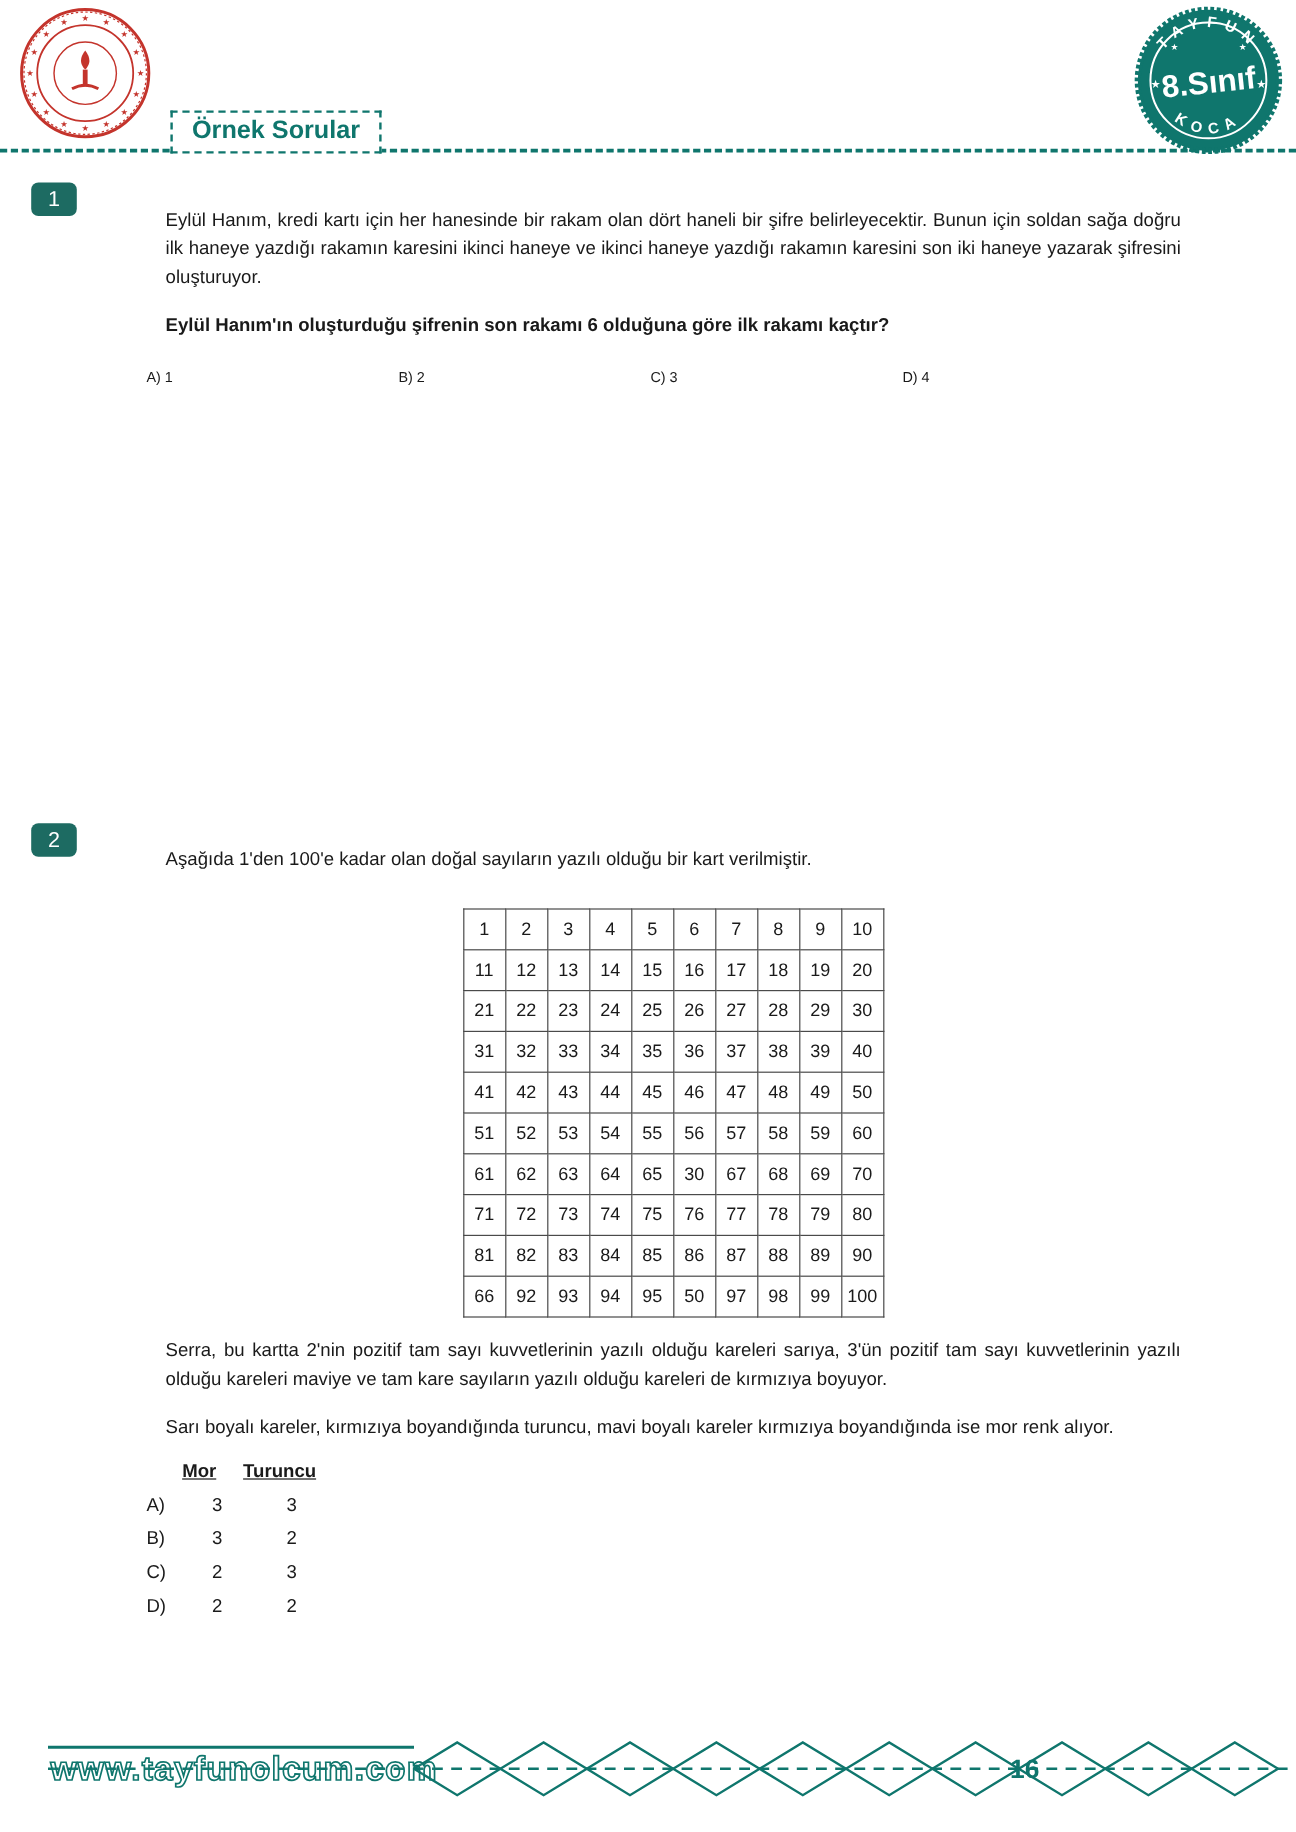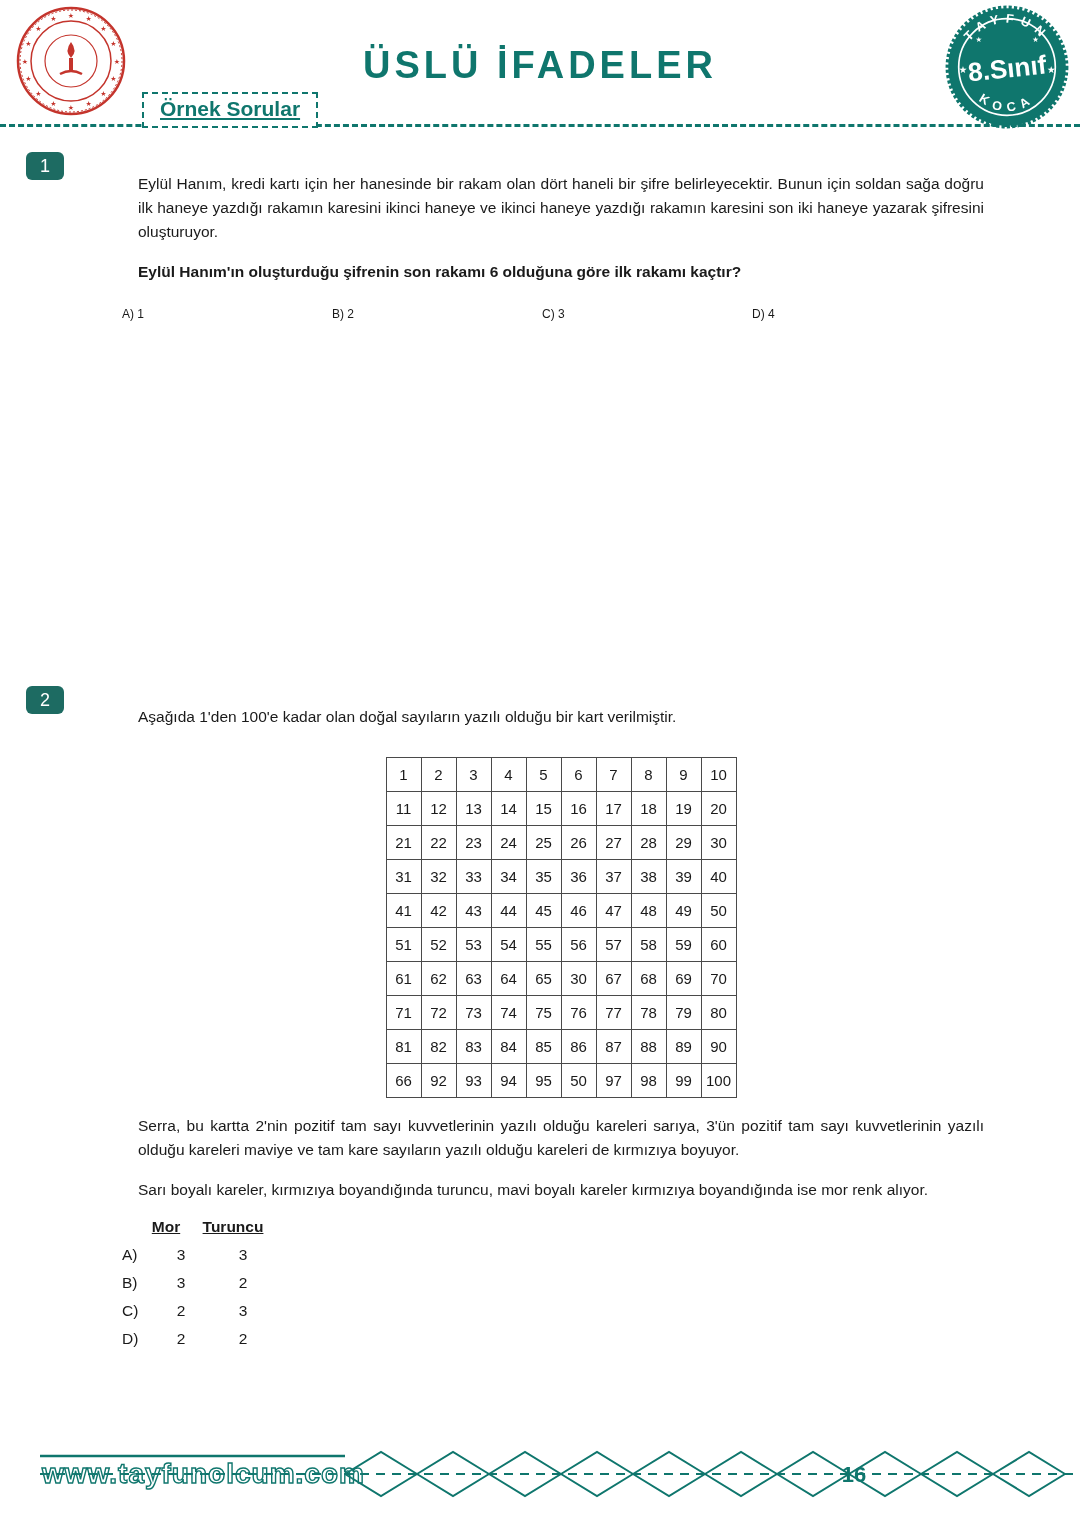--- a/index.html
+++ b/index.html
@@ -4,21 +4,21 @@
 <style>
   html,body{margin:0;padding:0;background:#e8e8e8;}
   .page{position:relative;width:1080px;height:1527px;background:#ffffff;margin:0 auto;
         font-family:"Liberation Sans",sans-serif;color:#1a1a1a;overflow:hidden;}
 
   
   .header-dash{position:absolute;top:124px;left:0;width:100%;border-top:3px dashed #0f766d;}
   .meb{position:absolute;top:6px;left:16px;width:110px;height:110px;z-index:2;}
   .ornek{position:absolute;top:92px;left:142px;z-index:3;background:#fff;
          border:2px dashed #0f766d;padding:3px 16px 5px;font-size:21px;font-weight:bold;
-         color:#0f766d;text-decoration:underline;}
+         color:#0f766d;}
   .title{position:absolute;top:44px;left:0;width:100%;text-align:center;font-size:38px;
          font-weight:800;letter-spacing:4px;color:#0f766d;}
   .stamp{position:absolute;top:4px;right:10px;width:126px;height:126px;z-index:2;}
 
   
   .badge{position:absolute;left:26px;width:38px;height:28px;background:#1d6b62;border-radius:6px;
          color:#fff;font-size:18px;display:flex;align-items:center;justify-content:center;}
   #badge1{top:152px;} #badge2{top:686px;}
 
   .q1{position:absolute;left:122px;top:156px;width:878px;}
@@ -80,21 +80,20 @@
         <text x="12.5" y="39.9" font-size="7" fill="#c4342c" text-anchor="middle">★</text>
         <text x="22.5" y="25.0" font-size="7" fill="#c4342c" text-anchor="middle">★</text>
         <text x="37.4" y="15.0" font-size="7" fill="#c4342c" text-anchor="middle">★</text>
       </g>
     <path d="M55 36 q7 9 0 16 q-7 -7 0 -16" fill="#c4342c"></path>
     <rect x="53" y="52" width="4" height="14" fill="#c4342c"></rect>
     <path d="M44 68 q11 -6 22 0" fill="none" stroke="#c4342c" stroke-width="2.5"></path>
   </svg>
 
   <div class="ornek">Örnek Sorular</div>
-  <div class="title">ÜSLÜ İFADELER</div>
 
   <svg class="stamp" viewBox="0 0 120 120">
     <defs>
       <path id="arcTop" d="M 16 62 A 44 44 0 0 1 104 62"></path>
       <path id="arcBot" d="M 20 62 A 40 40 0 0 0 100 62"></path>
     </defs>
     <circle cx="60" cy="60" r="56" fill="#0f766d"></circle>
     <circle cx="60" cy="60" r="56" fill="none" stroke="#0f766d" stroke-width="5" stroke-dasharray="3 2"></circle>
     <circle cx="60" cy="60" r="46" fill="none" stroke="#ffffff" stroke-width="1.6"></circle>
     <text font-size="12" font-weight="bold" fill="#ffffff" letter-spacing="6">

